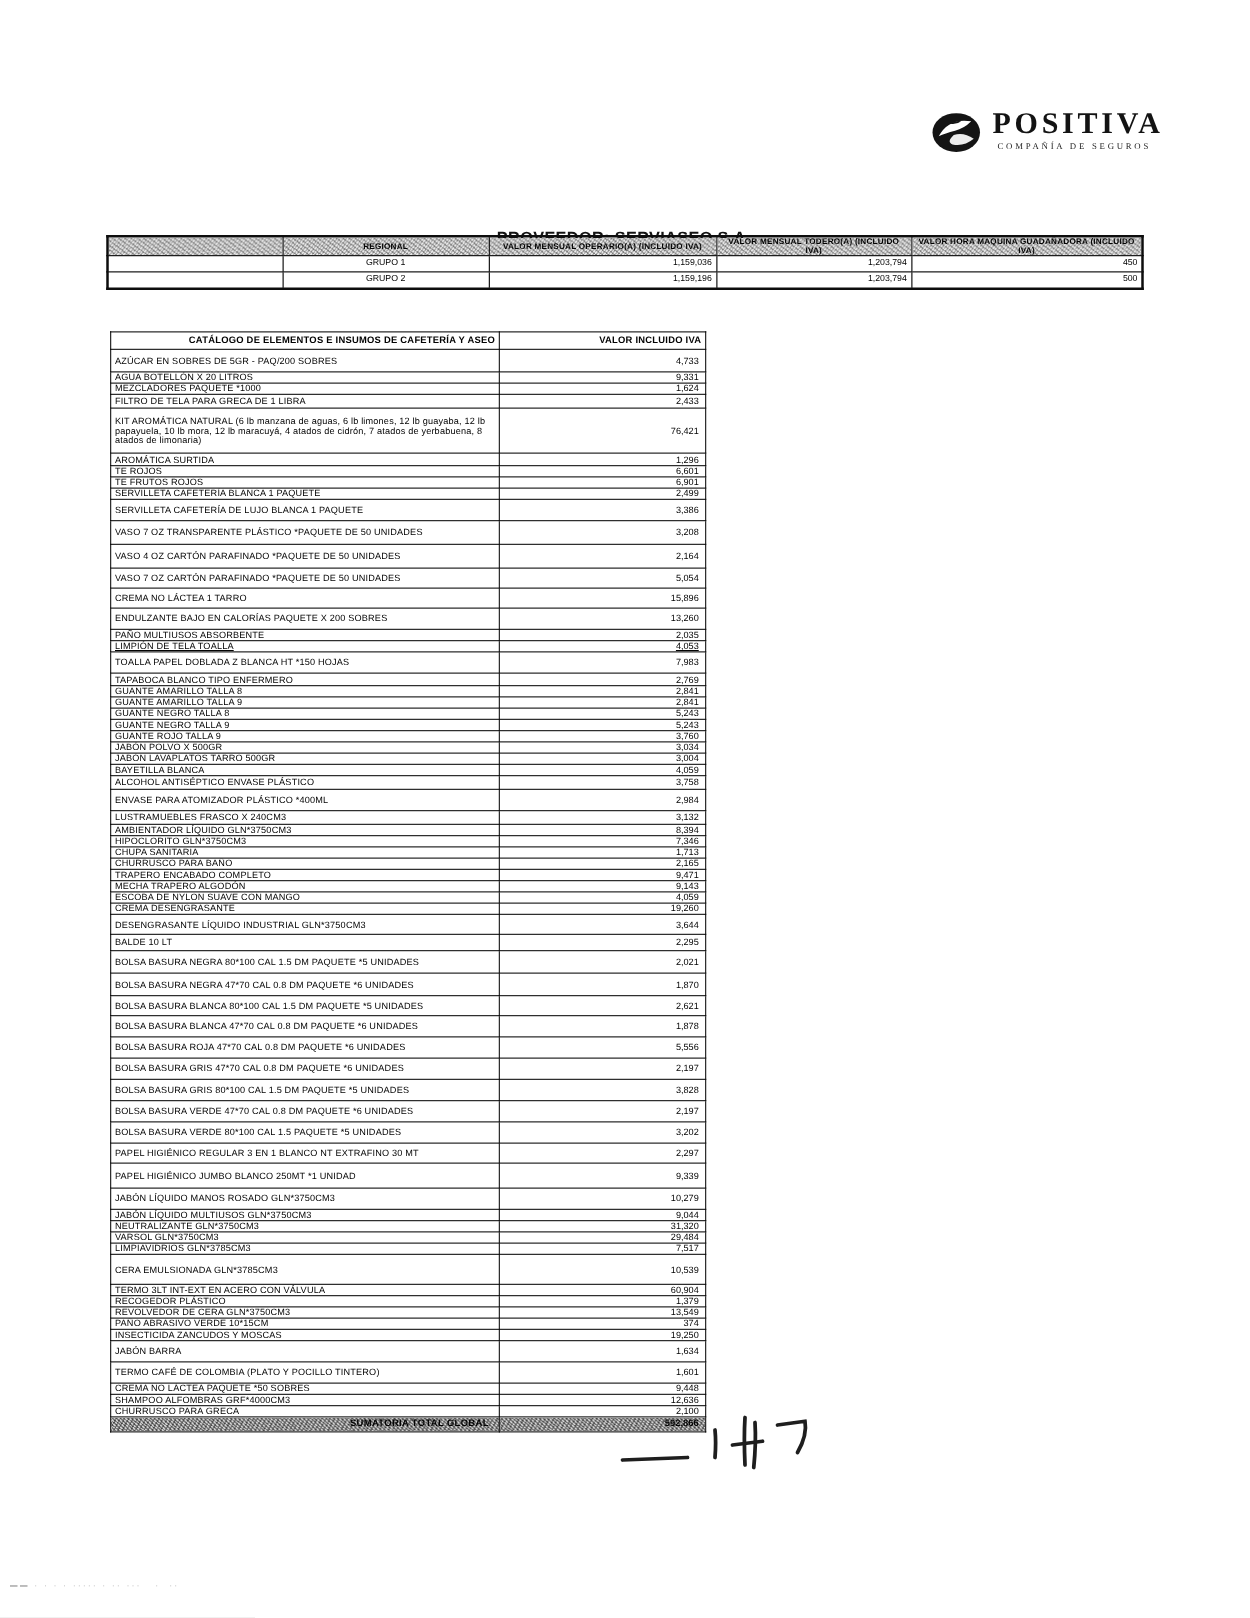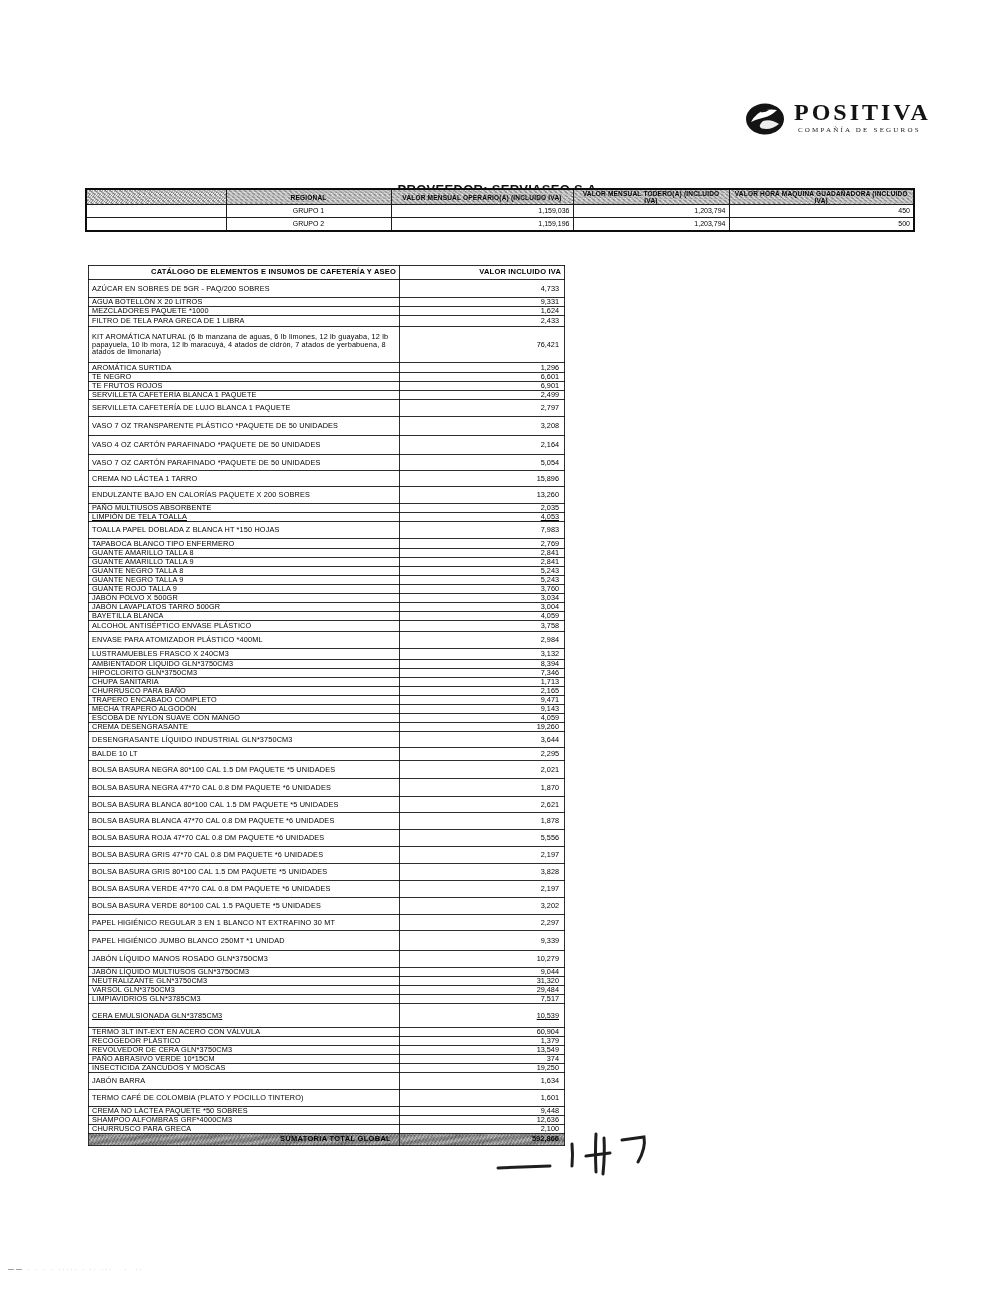--- a/index.html
+++ b/index.html
@@ -1,19 +1,19 @@
 <!DOCTYPE html>
 <html><head>
 <meta charset="utf-8">
 <style>
   html,body{margin:0;padding:0;background:#e8e8e8;}
   .page{position:relative;width:1000px;height:1294px;background:#ffffff;overflow:hidden;
         font-family:"Liberation Sans",sans-serif;color:#131313;}
   
-  .logo{position:absolute;left:744px;top:100px;display:flex;align-items:flex-start;filter:blur(.25px);}
+  .logo{position:absolute;left:744px;top:87px;display:flex;align-items:flex-start;filter:blur(.25px);}
   .logo-text{margin-left:6px;}
   .logo-name{font-family:"Liberation Serif",serif;font-size:24px;font-weight:bold;letter-spacing:3px;line-height:1;}
   .logo-sub{font-family:"Liberation Serif",serif;font-size:7px;letter-spacing:2.2px;margin-top:2px;margin-left:4px;color:#222;}
   
   .provider{position:absolute;left:85px;top:182px;width:828px;text-align:center;
             font-size:13px;font-weight:bold;letter-spacing:.3px;filter:blur(.2px);}
   
   table{border-collapse:collapse;table-layout:fixed;}
   td,th{padding:0 3px;overflow:hidden;line-height:1.08;}
   .scanline{filter:blur(.22px) contrast(1.15);}
@@ -140,34 +140,34 @@
         </tr>
           <tr class="item-row" style="height: 36px;">
           <td class="c-name">KIT AROMÁTICA NATURAL (6 lb manzana de aguas, 6 lb limones, 12 lb guayaba, 12 lb papayuela, 10 lb mora, 12 lb maracuyá, 4 atados de cidrón, 7 atados de yerbabuena, 8 atados de limonaria)</td>
           <td class="c-val">76,421</td>
         </tr>
           <tr class="item-row" style="height: 10px;">
           <td class="c-name">AROMÁTICA SURTIDA</td>
           <td class="c-val">1,296</td>
         </tr>
           <tr class="item-row" style="height: 9px;">
-          <td class="c-name">TE NEGRO</td>
+          <td class="c-name">TE ROJOS</td>
           <td class="c-val">6,601</td>
         </tr>
           <tr class="item-row" style="height: 9px;">
           <td class="c-name">TE FRUTOS ROJOS</td>
           <td class="c-val">6,901</td>
         </tr>
           <tr class="item-row" style="height: 9px;">
           <td class="c-name">SERVILLETA CAFETERÍA BLANCA 1 PAQUETE</td>
           <td class="c-val">2,499</td>
         </tr>
           <tr class="item-row" style="height: 17px;">
           <td class="c-name">SERVILLETA CAFETERÍA DE LUJO BLANCA 1 PAQUETE</td>
-          <td class="c-val">2,797</td>
+          <td class="c-val">3,386</td>
         </tr>
           <tr class="item-row" style="height: 19px;">
           <td class="c-name">VASO 7 OZ TRANSPARENTE PLÁSTICO *PAQUETE DE 50 UNIDADES</td>
           <td class="c-val">3,208</td>
         </tr>
           <tr class="item-row" style="height: 19px;">
           <td class="c-name">VASO 4 OZ CARTÓN PARAFINADO *PAQUETE DE 50 UNIDADES</td>
           <td class="c-val">2,164</td>
         </tr>
           <tr class="item-row" style="height: 16px;">
@@ -339,21 +339,21 @@
           <td class="c-val">31,320</td>
         </tr>
           <tr class="item-row" style="height: 9px;">
           <td class="c-name">VARSOL GLN*3750CM3</td>
           <td class="c-val">29,484</td>
         </tr>
           <tr class="item-row" style="height: 9px;">
           <td class="c-name">LIMPIAVIDRIOS GLN*3785CM3</td>
           <td class="c-val">7,517</td>
         </tr>
-          <tr class="item-row" style="height: 24px; text-decoration: underline;">
+          <tr class="item-row" style="height: 24px;">
           <td class="c-name">CERA EMULSIONADA GLN*3785CM3</td>
           <td class="c-val">10,539</td>
         </tr>
           <tr class="item-row" style="height: 9px;">
           <td class="c-name">TERMO 3LT INT-EXT EN ACERO CON VÁLVULA</td>
           <td class="c-val">60,904</td>
         </tr>
           <tr class="item-row" style="height: 9px;">
           <td class="c-name">RECOGEDOR PLÁSTICO</td>
           <td class="c-val">1,379</td>

